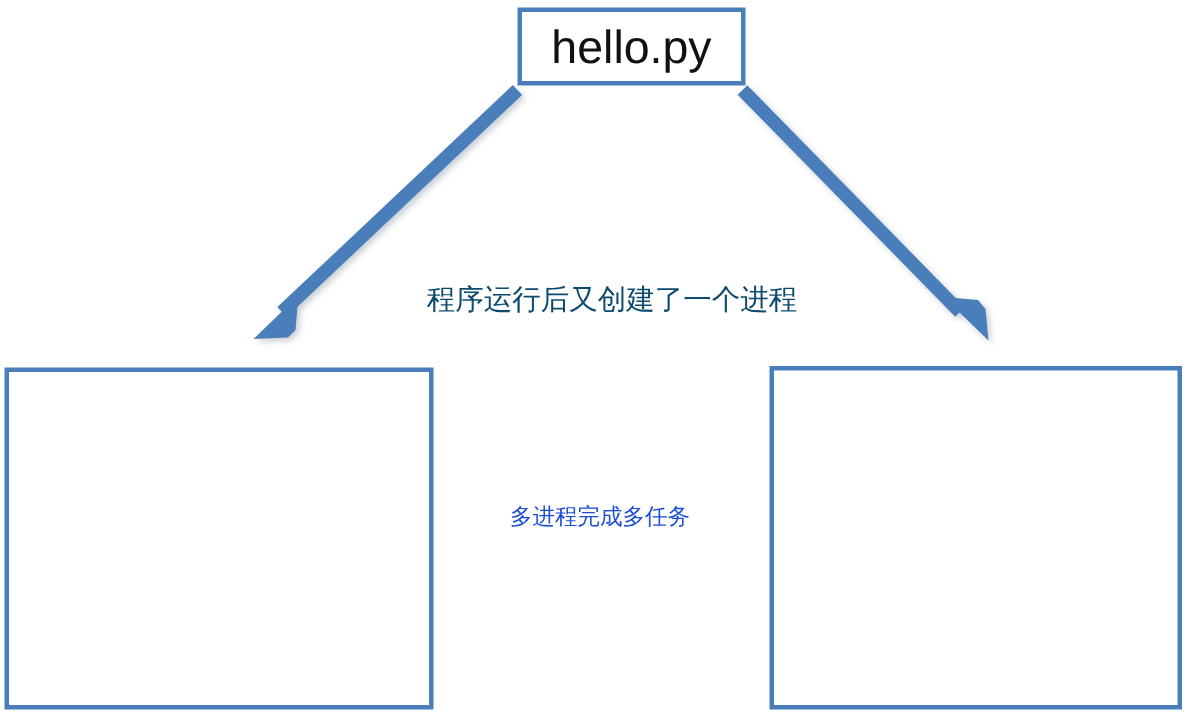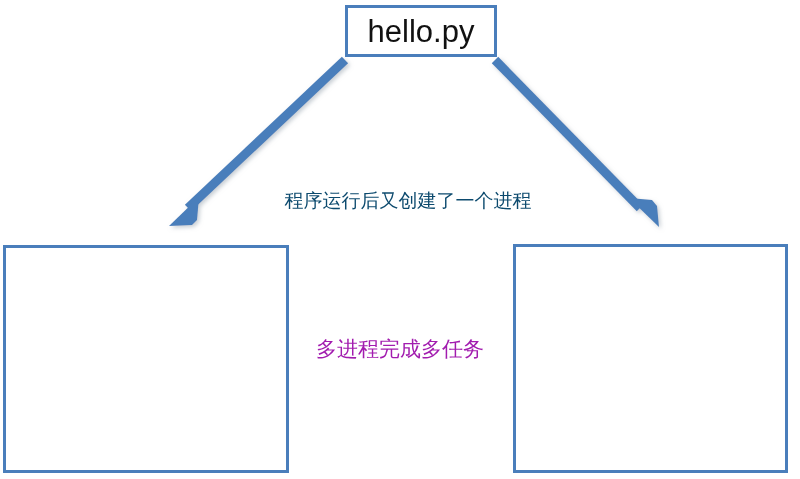--- a/index.html
+++ b/index.html
@@ -68,23 +68,23 @@
     white-space: nowrap;
   }
 
   
   .center-caption {
     position: absolute;
     left: 300px;
     top: 336px;
     width: 200px;
     text-align: center;
-    font-size: 21px;
+    font-size: 15px;
     line-height: 1.2;
-    color: #a21caf;
+    color: #1d4ed8;
     white-space: nowrap;
   }
 
   
   .process-box {
     position: absolute;
     border: 3px solid #4A7EBB;
     background: #ffffff;
     box-sizing: border-box;
   }

